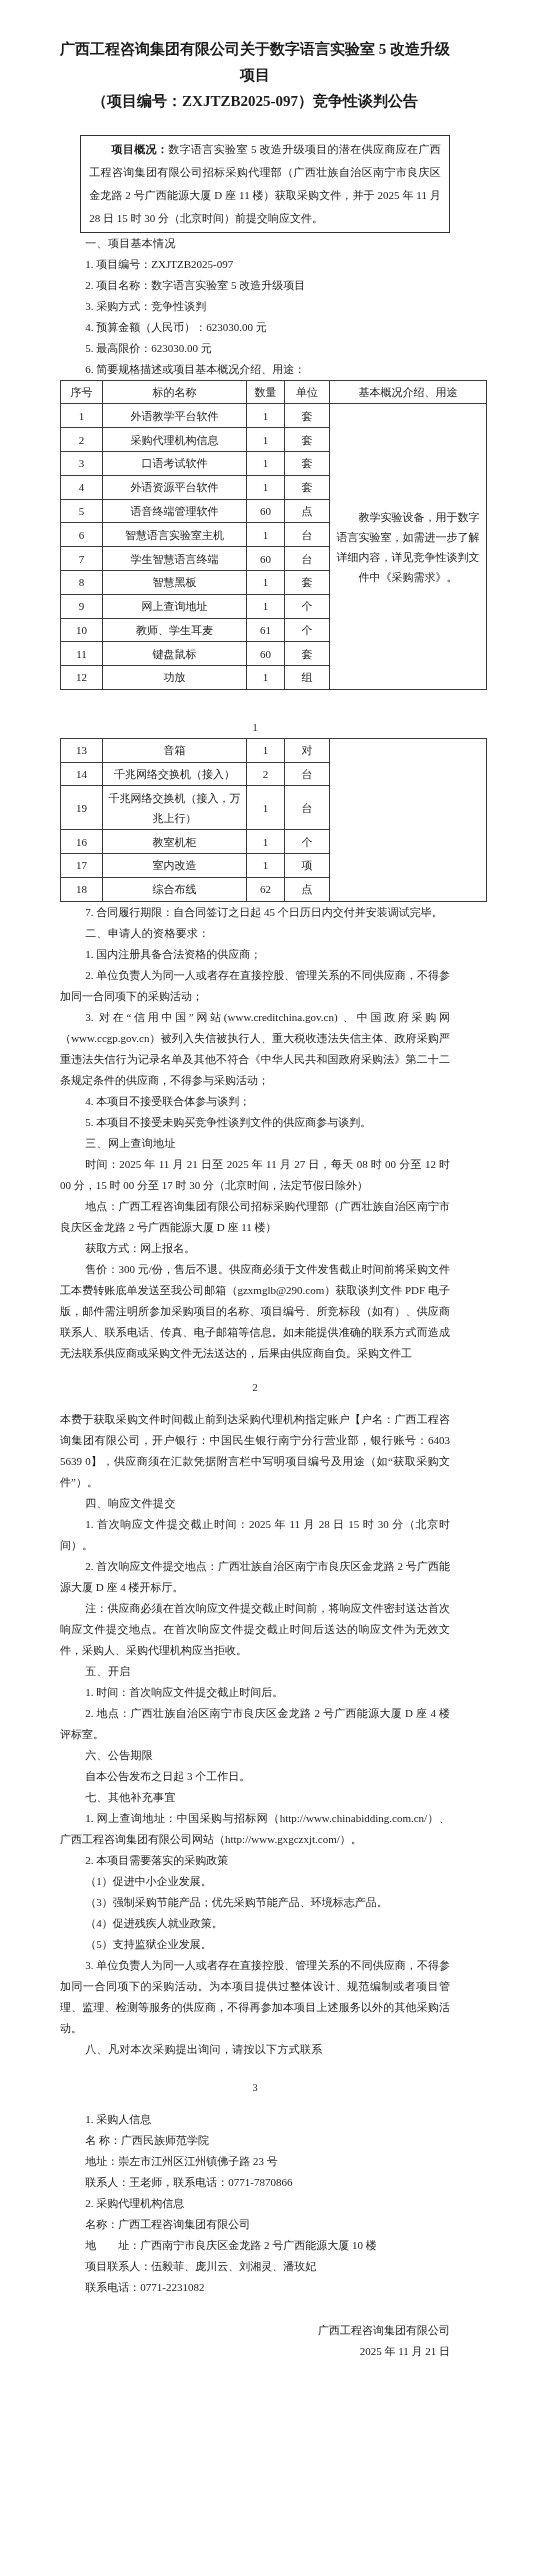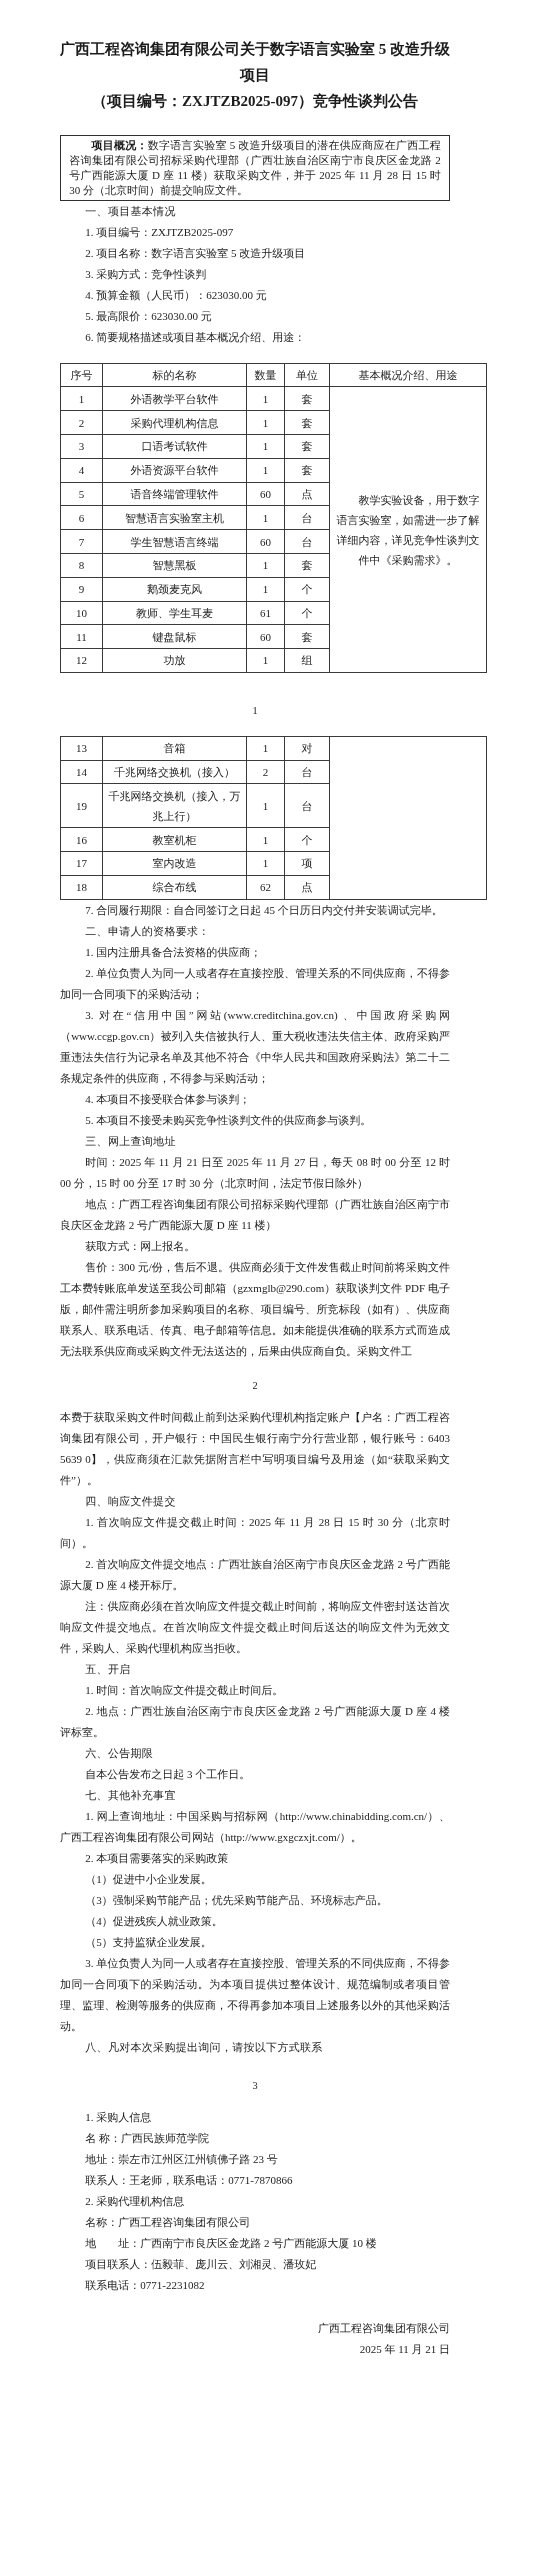--- a/index.html
+++ b/index.html
@@ -17,22 +17,23 @@
     text-align: center;
     font-weight: bold;
     font-size: 15px;
     line-height: 26px;
     margin: 0;
   }
   .overview-box {
     border: 0.7px solid #2f2f2f;
     margin-top: 20.5px;
     padding: 2.1px 8.2px;
-    line-height: 15px;
+    line-height: 23px;
     text-align: justify;
+    margin-left: 20px;
   }
   .overview-box .lead { font-weight: bold; }
   .overview-indent { display: inline-block; width: 2em; }
   .p {
     margin: 0;
     line-height: 21px;
     text-indent: 2.3em;
     text-align: justify;
   }
   .p.noindent { text-indent: 0; }
@@ -42,21 +43,21 @@
     text-indent: 2.3em;
     font-family: "Liberation Sans", "DejaVu Sans", sans-serif;
     font-weight: 400;
     font-size: 11px;
     letter-spacing: 0.3px;
   }
   table.items {
     border-collapse: collapse;
     width: 100%;
     table-layout: fixed;
-    margin-top: 15px;
+    margin-top: 0;
   }
   table.items td, table.items th {
     border: 0.7px solid #3a3a3a;
     font-weight: normal;
     text-align: center;
     vertical-align: middle;
     padding: 1.4px 2.7px;
     line-height: 20px;
     height: 20px;
     box-sizing: border-box;
@@ -176,21 +177,21 @@
       <td>台</td>
     </tr>
     <tr>
       <td>8</td>
       <td>智慧黑板</td>
       <td>1</td>
       <td>套</td>
     </tr>
     <tr>
       <td>9</td>
-      <td>鹅颈麦克风</td>
+      <td>网上查询地址</td>
       <td>1</td>
       <td>个</td>
     </tr>
     <tr>
       <td>10</td>
       <td>教师、学生耳麦</td>
       <td>61</td>
       <td>个</td>
     </tr>
     <tr>

